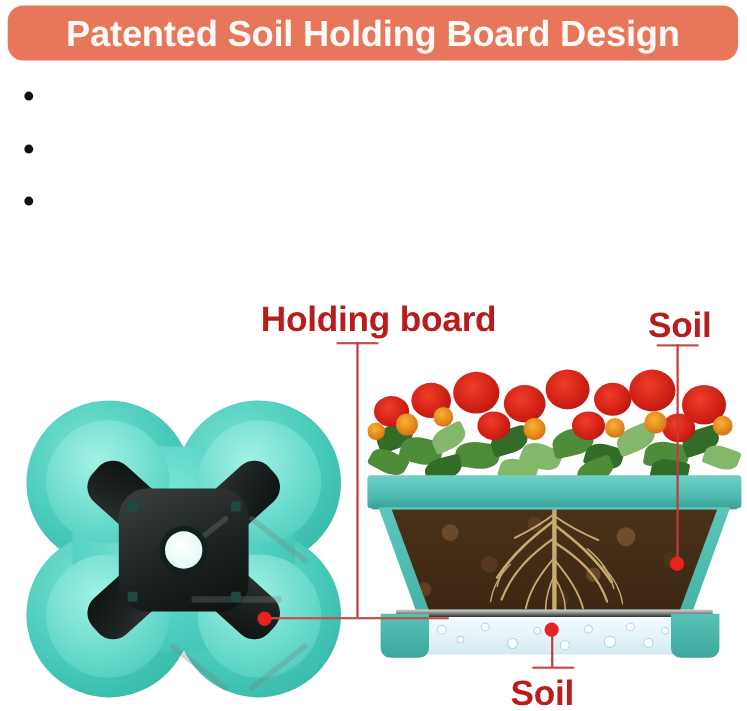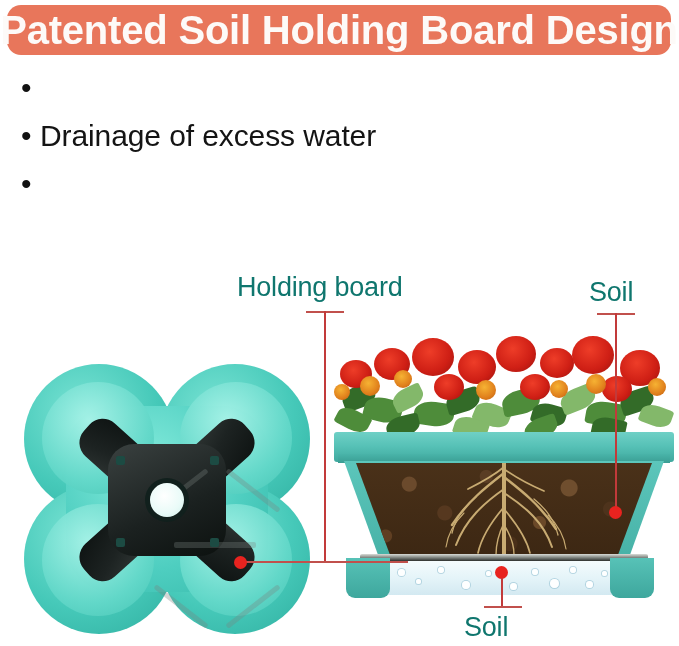--- a/index.html
+++ b/index.html
@@ -25,21 +25,21 @@
     height: 50px;
     border-radius: 14px;
     background: #e8765b;
     display: flex;
     align-items: center;
     justify-content: center;
     box-sizing: border-box;
   }
   #header-title {
     color: #fdfaf8;
-    font-size: 40px;
+    font-size: 33px;
     font-weight: bold;
     letter-spacing: -0.2px;
     white-space: nowrap;
     line-height: 1;
   }
 
   
   #feature-list {
     position: absolute;
     left: 18px;
@@ -75,23 +75,23 @@
     position: absolute;
     left: 0;
     top: 230px;
     width: 679px;
     height: 416px;
   }
 
   
   .callout-label {
     position: absolute;
-    font-size: 27px;
-    font-weight: normal;
-    color: #0f766e;
+    font-size: 32px;
+    font-weight: bold;
+    color: #b91c1c;
     white-space: nowrap;
     letter-spacing: -0.2px;
   }
   #label-holding-board { left: 237px; top: 42px; }
   #label-soil          { left: 589px; top: 47px; }
   #label-water         { left: 464px; top: 382px; }
 
   
   .lead-v {
     position: absolute;
@@ -367,21 +367,20 @@
 </div>
 
 <div id="feature-list">
 
   <div class="feature-item">
     <span class="feature-bullet">•</span>
   </div>
 
   <div class="feature-item">
     <span class="feature-bullet">•</span>
-    <span class="feature-text">Drainage of excess water</span>
   </div>
 
   <div class="feature-item">
     <span class="feature-bullet">•</span>
   </div>
 
 </div>
 
 <div id="diagram">
 

